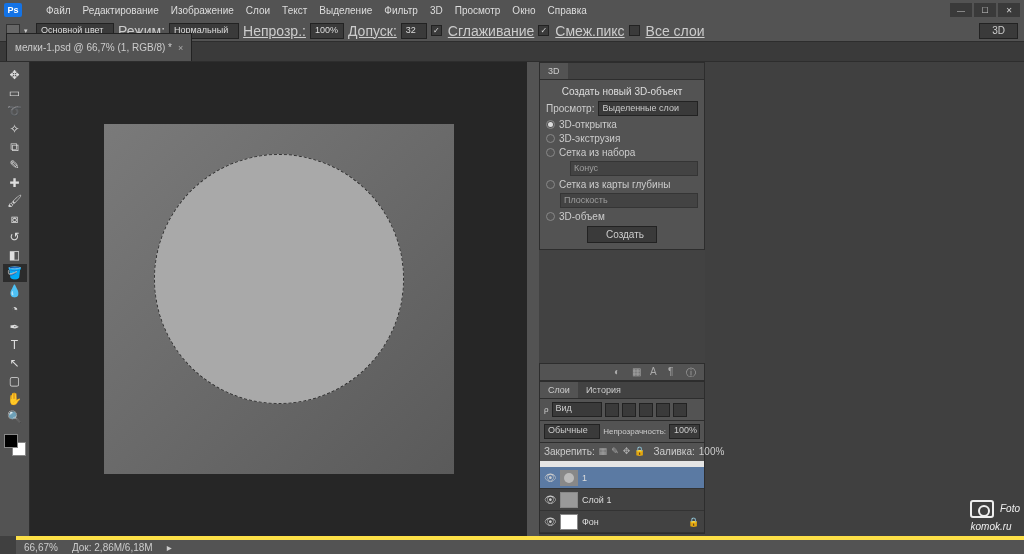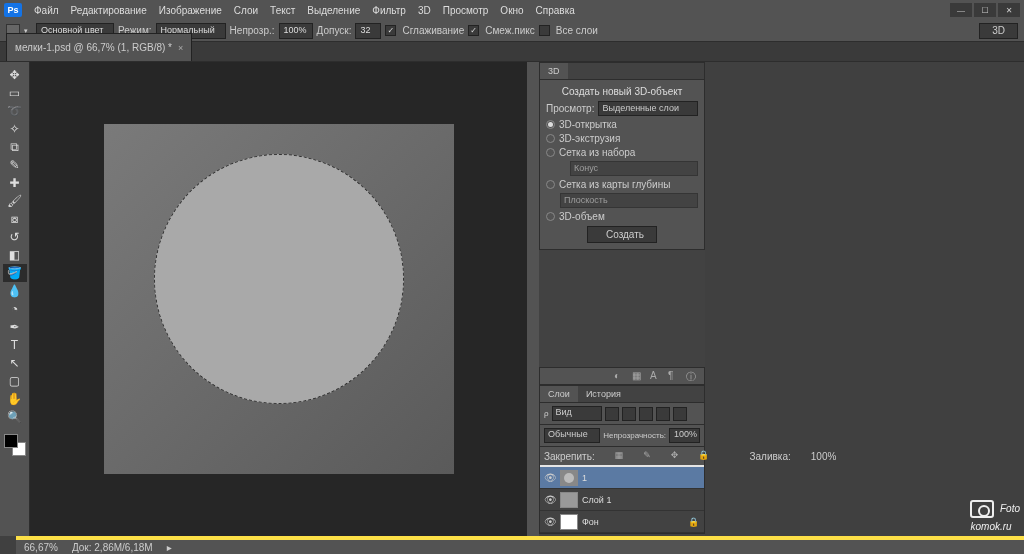--- a/index.html
+++ b/index.html
@@ -1,29 +1,29 @@
 <!DOCTYPE html>
 <html><head>
 <meta charset="utf-8">
 <style>
 * { margin: 0; padding: 0; box-sizing: border-box; font-family: Tahoma, Arial, sans-serif; font-size: 10px; }
 body { background: #404040; width: 1024px; height: 554px; overflow: hidden; position: relative; color: #ccc; }
 
 
 .titlebar { height: 20px; background: #535353; display: flex; align-items: center; padding: 0 4px; }
-.titlebar .ps-logo { width: 18px; height: 14px; background: #1473e6; color: #fff; border-radius: 2px; display: flex; align-items: center; justify-content: center; font-weight: bold; font-size: 9px; margin-right: 6px; }
+.titlebar .ps-logo { width: 18px; height: 14px; background: #1473e6; color: #fff; border-radius: 2px; display: flex; align-items: center; justify-content: center; font-weight: bold; font-size: 9px; margin-right: 18px; }
 .titlebar .menu-item { padding: 0 6px; color: #ddd; cursor: pointer; }
 .titlebar .win-controls { margin-left: auto; display: flex; gap: 2px; }
 .titlebar .win-btn { width: 22px; height: 14px; background: #3a3a3a; display: flex; align-items: center; justify-content: center; color: #ccc; font-size: 8px; }
 
 
 .optionsbar { height: 22px; background: #535353; border-bottom: 1px solid #2d2d2d; display: flex; align-items: center; padding: 0 6px; gap: 4px; }
 .tool-preset { width: 14px; height: 14px; background: #666; border: 1px solid #333; }
 .drop-arrow { width: 8px; color: #ccc; font-size: 7px; }
-.opt-label { color: #ccc; font-size: 10px; }
+.opt-label { color: #ccc; font-size: 14px; text-decoration: underline; }
 .opt-field { background: #3a3a3a; border: 1px solid #222; color: #ddd; padding: 1px 4px; height: 16px; font-size: 9px; }
 .opt-checkbox { width: 11px; height: 11px; background: #3a3a3a; border: 1px solid #222; display: inline-flex; align-items: center; justify-content: center; margin-right: 2px; }
 .opt-checkbox.checked::after { content: "✓"; font-size: 8px; color: #ddd; }
 .opt-spacer { flex: 1; }
 .opt-3d { background: #3a3a3a; border: 1px solid #222; padding: 1px 12px; height: 16px; }
 
 
 .doctab-row { height: 20px; background: #3a3a3a; border-bottom: 1px solid #2d2d2d; display: flex; align-items: flex-end; }
 .doctab { background: #535353; border: 1px solid #222; border-bottom: none; padding: 8px 8px; margin-left: 6px; display: flex; align-items: center; gap: 6px; }
 .doctab .close { font-size: 9px; color: #aaa; }
@@ -67,21 +67,21 @@
 .icon-strip .ic { width: 12px; height: 12px; color: #aaa; font-size: 10px; }
 
 
 .layers-panel .filter-row { display: flex; align-items: center; gap: 3px; padding: 3px 4px; border-bottom: 1px solid #2d2d2d; }
 .layers-panel .filter-row .sel { background: #3a3a3a; border: 1px solid #222; flex: 0 0 50px; height: 15px; font-size: 9px; padding: 0 3px; }
 .layers-panel .filter-row .ic { width: 14px; height: 14px; background: #3a3a3a; border: 1px solid #222; }
 .layers-panel .blend-row { display: flex; align-items: center; gap: 3px; padding: 3px 4px; border-bottom: 1px solid #2d2d2d; }
 .layers-panel .blend-row .sel { background: #3a3a3a; border: 1px solid #222; width: 62px; height: 15px; font-size: 9px; padding: 0 3px; }
 .layers-panel .blend-row .lab { font-size: 8px; }
 .layers-panel .blend-row .val { background: #3a3a3a; border: 1px solid #222; width: 34px; height: 15px; font-size: 9px; text-align: right; padding: 0 2px; }
-.layers-panel .lock-row { display: flex; align-items: flex-end; gap: 20px; padding: 3px 4px; border-bottom: 2px solid #e5e5e5; font-size: 8px; }
+.layers-panel .lock-row { display: flex; align-items: flex-start; gap: 4px; padding: 3px 4px; border-bottom: 6px solid #e5e5e5; font-size: 8px; }
 .layers-panel .lock-row .ic { width: 12px; height: 12px; font-size: 9px; color: #aaa; }
 
 .layer-list { background: #424242; }
 .layer { display: flex; align-items: center; height: 22px; border-bottom: 1px solid #333; padding: 0 4px; gap: 4px; }
 .layer.selected { background: #5b7aa3; }
 .layer .eye { width: 12px; font-size: 10px; color: #ccc; }
 .layer .thumb { width: 18px; height: 16px; border: 1px solid #888; background: #999; display: flex; align-items: center; justify-content: center; }
 .layer .thumb.circle-thumb { background: #888; position: relative; }
 .layer .thumb.circle-thumb::after { content: ""; width: 10px; height: 10px; background: #bbb; border-radius: 50%; display: block; }
 .layer .thumb.white { background: #fff; }

